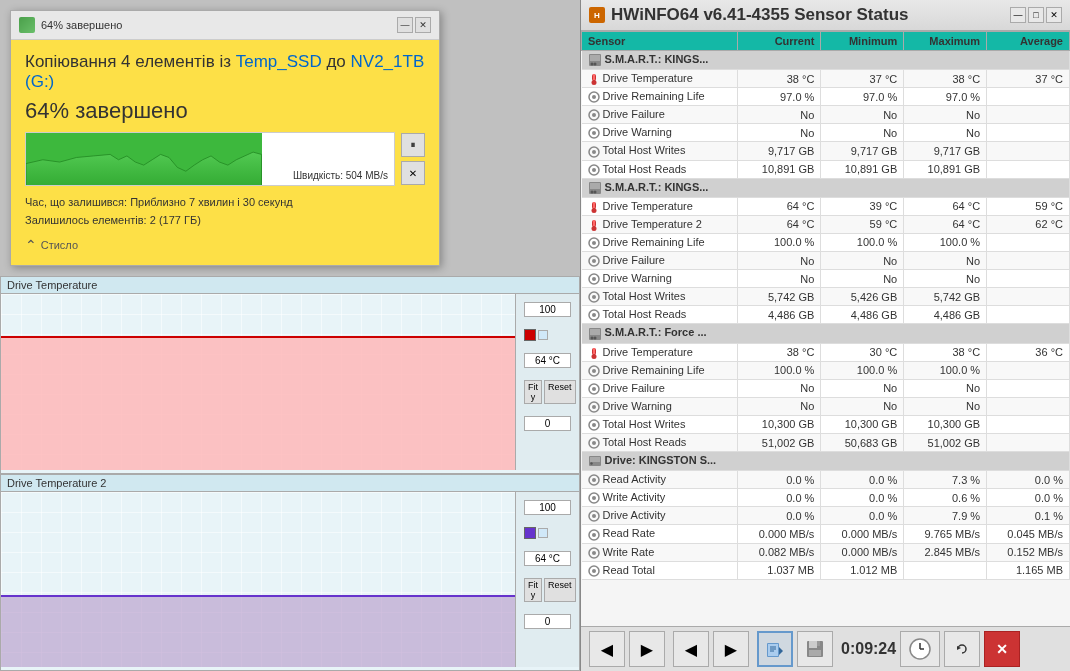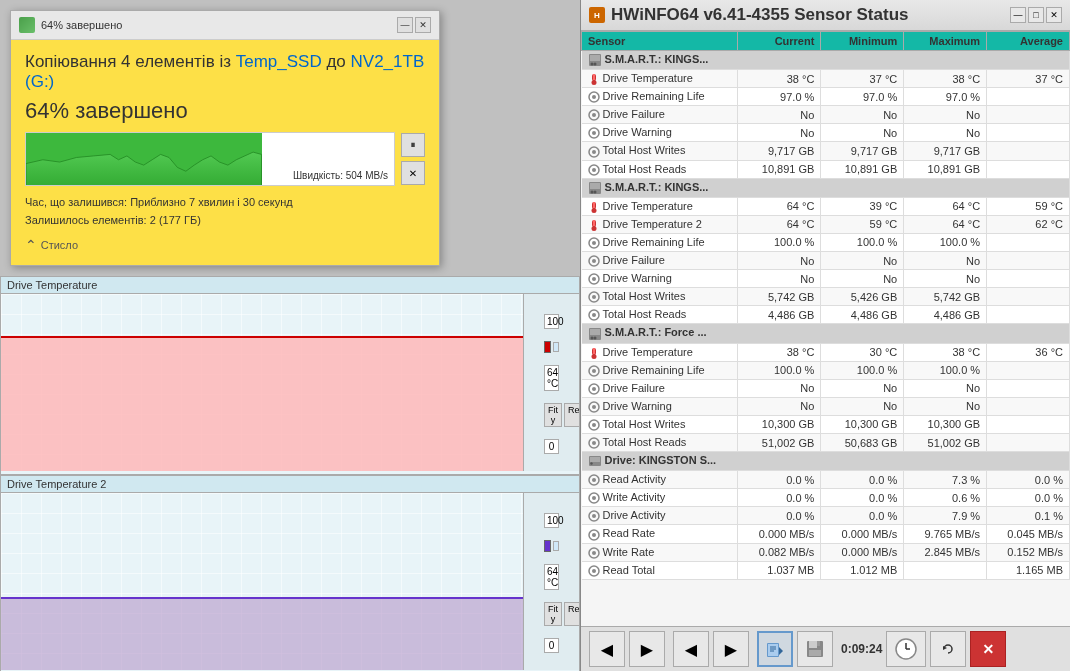--- a/index.html
+++ b/index.html
@@ -224,25 +224,25 @@
       background: rgba(180, 150, 200, 0.6);
     }
     .chart-line-purple {
       position: absolute;
       bottom: 40%; left: 0; right: 0;
       height: 2px;
       background: #6633cc;
     }
 
     .chart-sidebar {
-      width: 56px;
+      width: 64px;
       display: flex;
       flex-direction: column;
       gap: 12px;
-      padding: 20px;
+      padding: 8px;
       background: #e0ecf0;
       border-left: 1px solid #aaa;
     }
 
     .chart-value-box {
       background: #fff;
       border: 1px solid #aaa;
       text-align: center;
       padding: 1px 2px;
       font-size: 10px;
@@ -416,21 +416,21 @@
       justify-content: center;
       cursor: pointer;
       font-size: 16px;
     }
     .toolbar-btn.active {
       background: #d0d8e0;
       border: 2px solid #6699cc;
     }
 
     .toolbar-time {
-      font-size: 12px;
+      font-size: 16px;
       color: #333;
       font-weight: 600;
       margin-left: 4px;
     }
 
     .toolbar-clock-btn {
       width: 40px;
       height: 36px;
       background: #e8e8e8;
       border: 1px solid #aaa;

